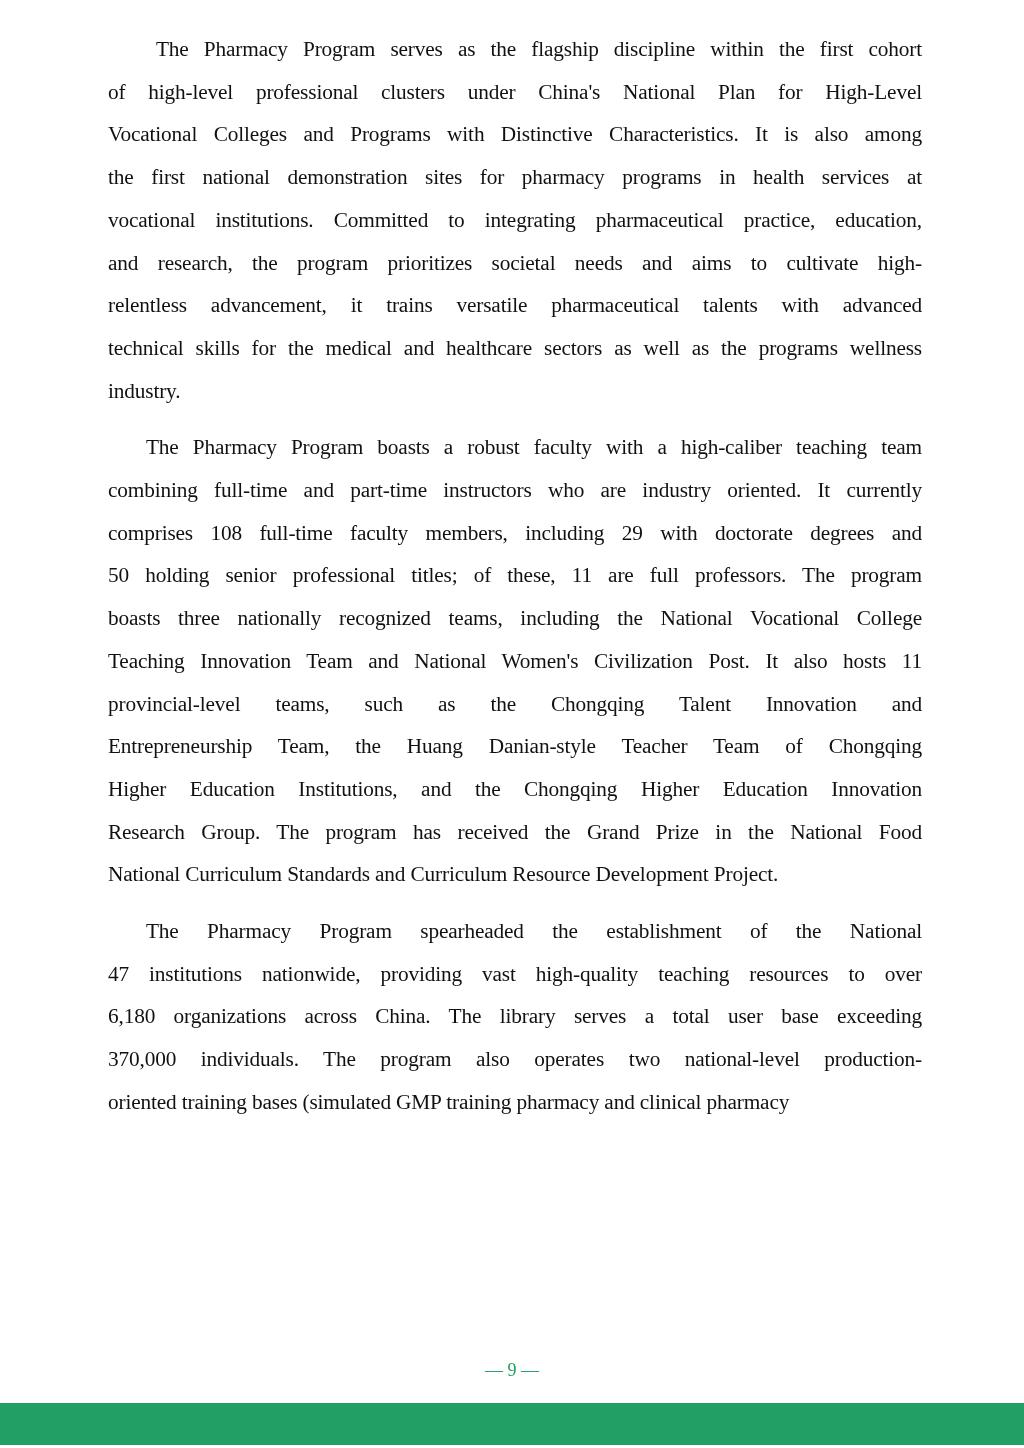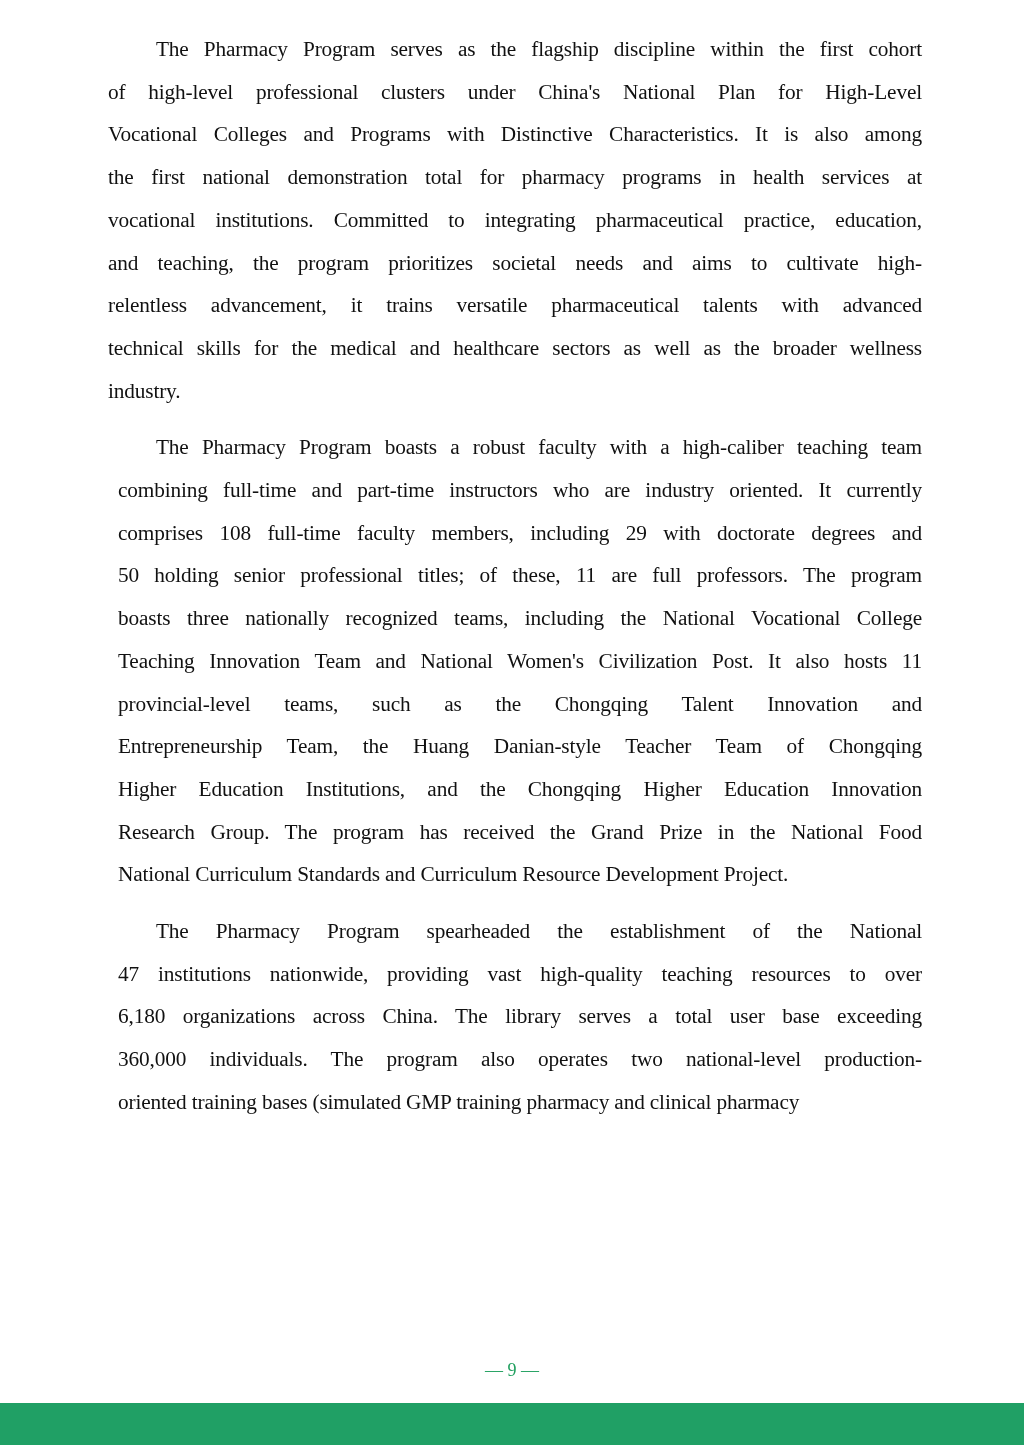--- a/index.html
+++ b/index.html
@@ -1,20 +1,20 @@
 <!DOCTYPE html>
 <html><head>
 <meta charset="utf-8">
 <style>
   html, body { margin: 0; padding: 0; background: #ffffff; }
   body { width: 1024px; height: 1448px; position: relative; overflow: hidden; }
   .page { position: absolute; left: 0; top: 0; width: 844px; height: 1448px; background: #ffffff; }
   .content { position: absolute; left: 108px; top: 28px; width: 814px; }
   .para { margin: 0; }
-  .para + .para { margin-top: 14px; margin-left: 10px; }
+  .para + .para { margin-top: 14px; }
   .line {
     display: block;
     font-family: "Liberation Serif", "DejaVu Serif", serif;
     font-size: 21.3px;
     line-height: 42.7px;
     color: #111111;
     text-align: justify;
     text-align-last: justify;
     white-space: nowrap;
     letter-spacing: -0.15px;
@@ -37,25 +37,25 @@
 </head>
 <body>
 
 <div class="page">
   <div class="content">
 
     <p class="para">
       <span class="line indent1">The Pharmacy Program serves as the flagship discipline within the first cohort</span>
       <span class="line">of high-level professional clusters under China's National Plan for High-Level</span>
       <span class="line">Vocational Colleges and Programs with Distinctive Characteristics. It is also among</span>
-      <span class="line">the first national demonstration total for pharmacy programs in health services at</span>
+      <span class="line">the first national demonstration sites for pharmacy programs in health services at</span>
       <span class="line">vocational institutions. Committed to integrating pharmaceutical practice, education,</span>
-      <span class="line stretch">and teaching, the program prioritizes societal needs and aims to cultivate high-</span>
+      <span class="line stretch">and research, the program prioritizes societal needs and aims to cultivate high-</span>
       <span class="line stretch">relentless advancement, it trains versatile pharmaceutical talents with advanced</span>
-      <span class="line">technical skills for the medical and healthcare sectors as well as the broader wellness</span>
+      <span class="line">technical skills for the medical and healthcare sectors as well as the programs wellness</span>
       <span class="line last">industry.</span>
     </p>
 
     <p class="para">
       <span class="line indent2">The Pharmacy Program boasts a robust faculty with a high-caliber teaching team</span>
       <span class="line">combining full-time and part-time instructors who are industry oriented. It currently</span>
       <span class="line">comprises 108 full-time faculty members, including 29 with doctorate degrees and</span>
       <span class="line">50 holding senior professional titles; of these, 11 are full professors. The program</span>
       <span class="line">boasts three nationally recognized teams, including the National Vocational College</span>
       <span class="line">Teaching Innovation Team and National Women's Civilization Post. It also hosts 11</span>
@@ -63,21 +63,21 @@
       <span class="line stretch">Entrepreneurship Team, the Huang Danian-style Teacher Team of Chongqing</span>
       <span class="line stretch">Higher Education Institutions, and the Chongqing Higher Education Innovation</span>
       <span class="line">Research Group. The program has received the Grand Prize in the National Food</span>
       <span class="line last">National Curriculum Standards and Curriculum Resource Development Project.</span>
     </p>
 
     <p class="para">
       <span class="line indent2 stretch">The Pharmacy Program spearheaded the establishment of the National</span>
       <span class="line">47 institutions nationwide, providing vast high-quality teaching resources to over</span>
       <span class="line">6,180 organizations across China. The library serves a total user base exceeding</span>
-      <span class="line stretch">360,000 individuals. The program also operates two national-level production-</span>
+      <span class="line stretch">370,000 individuals. The program also operates two national-level production-</span>
       <span class="line last">oriented training bases (simulated GMP training pharmacy and clinical pharmacy</span>
     </p>
 
   </div>
 
   <div class="page-number">— 9 —</div>
   <div class="footer-bar" style="background: rgb(32, 160, 101);"></div>
 </div>
 
 </body></html>

